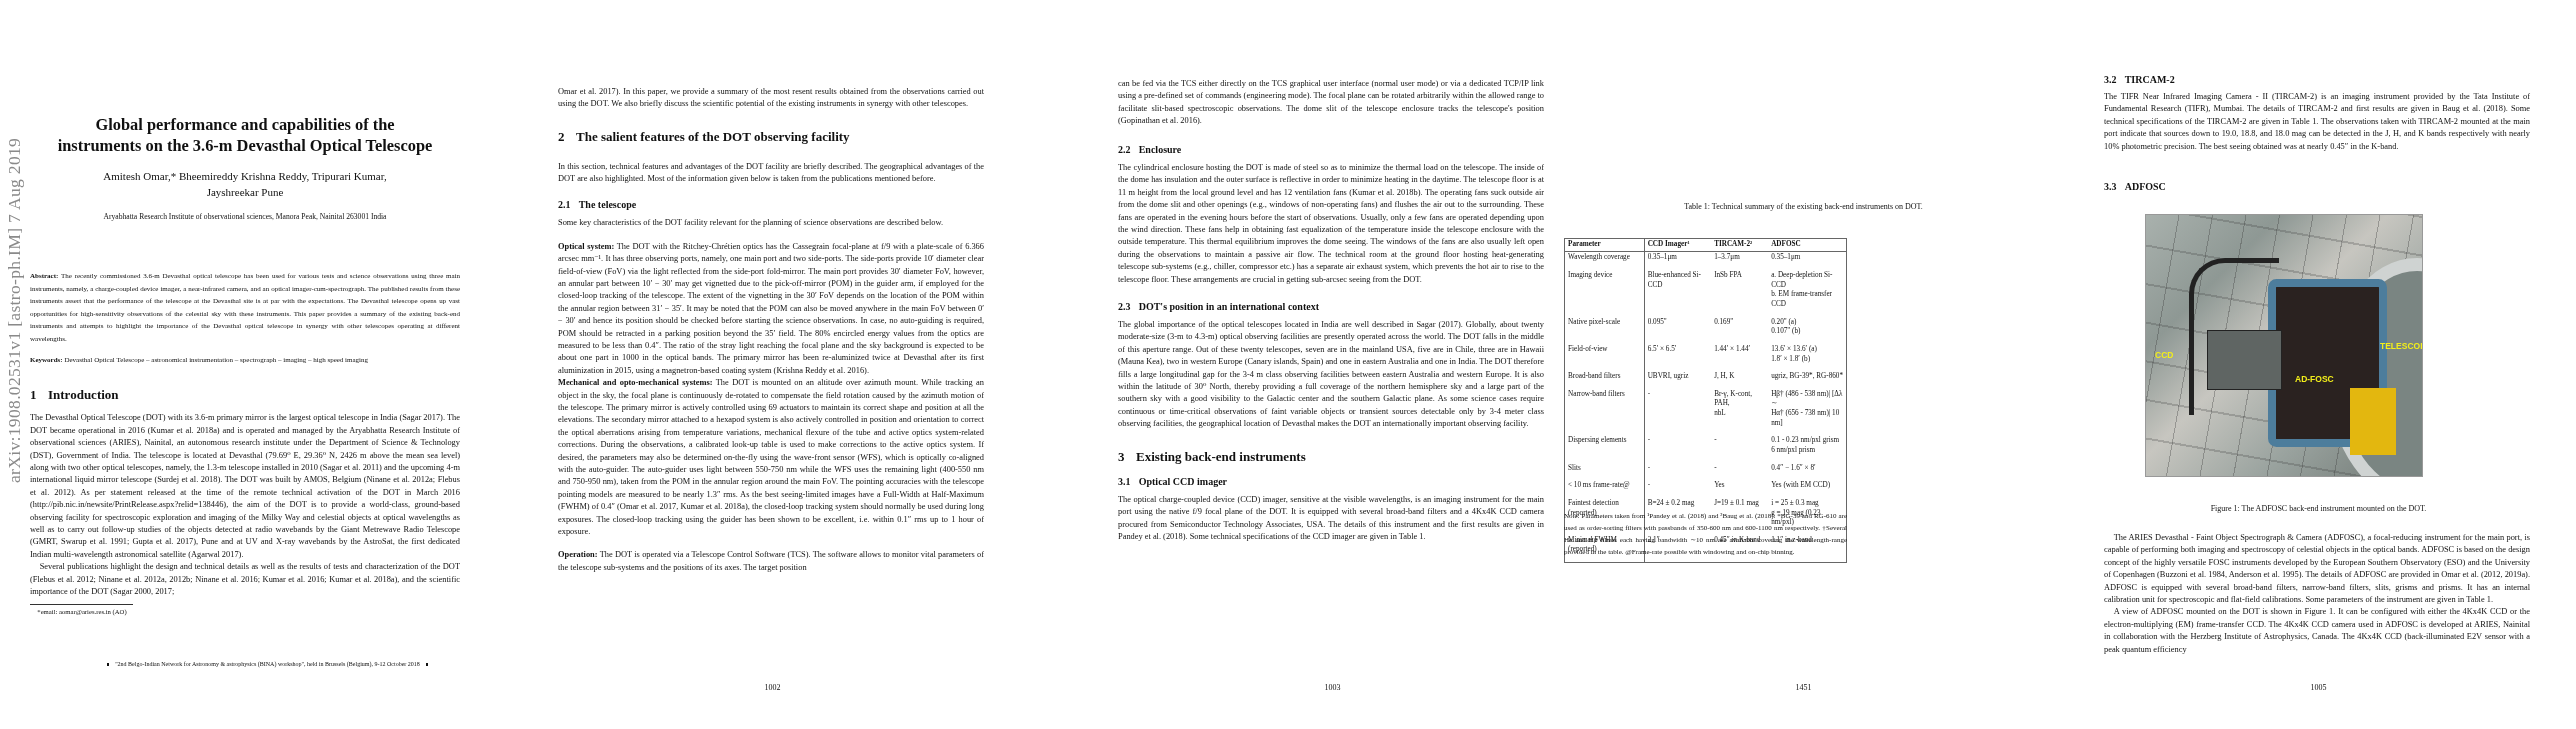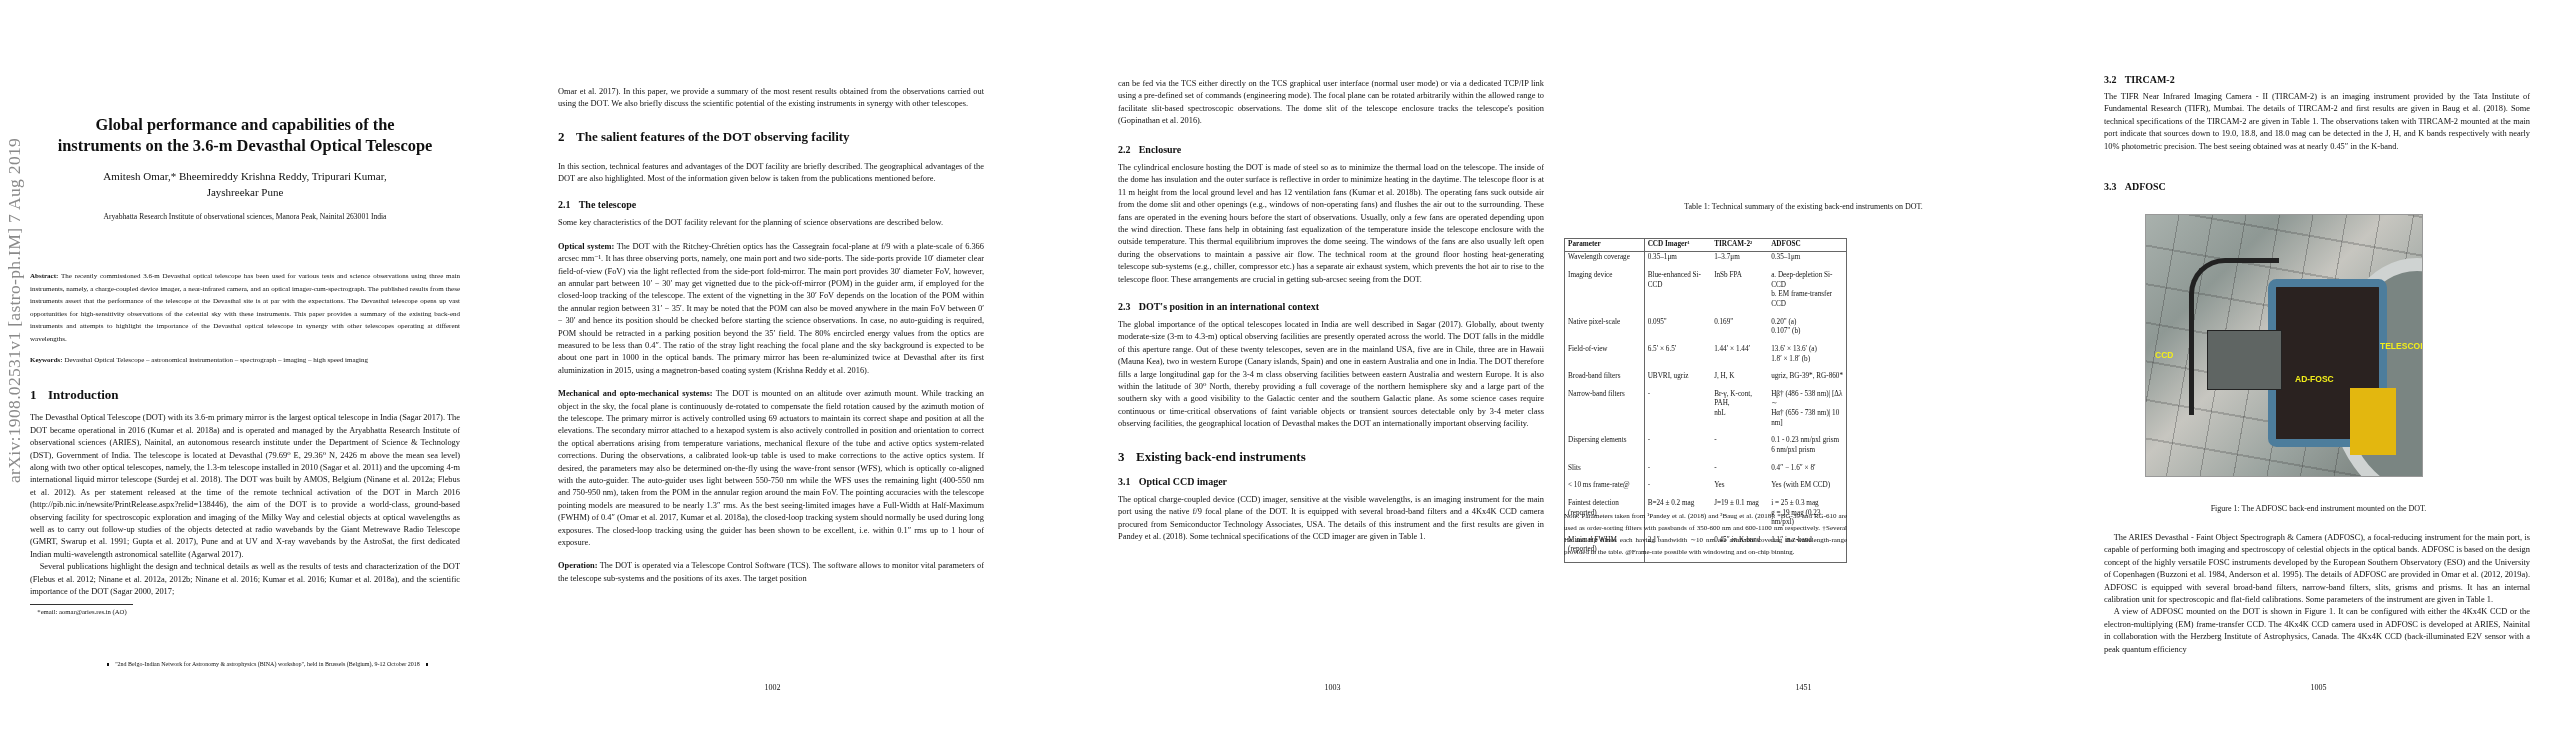--- a/index.html
+++ b/index.html
@@ -101,21 +101,21 @@
     </h2>
     <p style="margin-top:16px;">In this section, technical features and advantages of the DOT facility are briefly described. The geographical advantages of the DOT are also highlighted. Most of the information given below is taken from the publications mentioned before.</p>
     <h3 style="margin-top:13.4px;">
       <span class="subnum">2.1</span><span>The telescope</span>
     </h3>
     <p style="margin-top:7.3px;">Some key characteristics of the DOT facility relevant for the planning of science observations are described below.</p>
     <p style="margin-top:11px;">
       <b class="lead">Optical system:</b>
       <span>The DOT with the Ritchey-Chrétien optics has the Cassegrain focal-plane at f/9 with a plate-scale of 6.366 arcsec mm⁻¹. It has three observing ports, namely, one main port and two side-ports. The side-ports provide 10′ diameter clear field-of-view (FoV) via the light reflected from the side-port fold-mirror. The main port provides 30′ diameter FoV, however, an annular part between 10′ − 30′ may get vignetted due to the pick-off-mirror (POM) in the guider arm, if employed for the closed-loop tracking of the telescope. The extent of the vignetting in the 30′ FoV depends on the location of the POM within the annular region between 31′ − 35′. It may be noted that the POM can also be moved anywhere in the main FoV between 0′ − 30′ and hence its position should be checked before starting the science observations. In case, no auto-guiding is required, POM should be retracted in a parking position beyond the 35′ field. The 80% encircled energy values from the optics are measured to be less than 0.4″. The ratio of the stray light reaching the focal plane and the sky background is expected to be about one part in 1000 in the optical bands. The primary mirror has been re-aluminized twice at Devasthal after its first aluminization in 2015, using a magnetron-based coating system (Krishna Reddy et al. 2016).</span>
     </p>
-    <p style="margin-top:11px;">
+    <p style="">
       <b class="lead">Mechanical and opto-mechanical systems:</b>
       <span>The DOT is mounted on an altitude over azimuth mount. While tracking an object in the sky, the focal plane is continuously de-rotated to compensate the field rotation caused by the azimuth motion of the telescope. The primary mirror is actively controlled using 69 actuators to maintain its correct shape and position at all the elevations. The secondary mirror attached to a hexapod system is also actively controlled in position and orientation to correct the optical aberrations arising from temperature variations, mechanical flexure of the tube and active optics system-related corrections. During the observations, a calibrated look-up table is used to make corrections to the active optics system. If desired, the parameters may also be determined on-the-fly using the wave-front sensor (WFS), which is optically co-aligned with the auto-guider. The auto-guider uses light between 550-750 nm while the WFS uses the remaining light (400-550 nm and 750-950 nm), taken from the POM in the annular region around the main FoV. The pointing accuracies with the telescope pointing models are measured to be nearly 1.3″ rms. As the best seeing-limited images have a Full-Width at Half-Maximum (FWHM) of 0.4″ (Omar et al. 2017, Kumar et al. 2018a), the closed-loop tracking system should normally be used during long exposures. The closed-loop tracking using the guider has been shown to be excellent, i.e. within 0.1″ rms up to 1 hour of exposure.</span>
     </p>
     <p style="margin-top:11px;">
       <b class="lead">Operation:</b>
       <span>The DOT is operated via a Telescope Control Software (TCS). The software allows to monitor vital parameters of the telescope sub-systems and the positions of its axes. The target position</span>
     </p>
   </div>
   <div class="pagenum">1002</div>
 </div>

